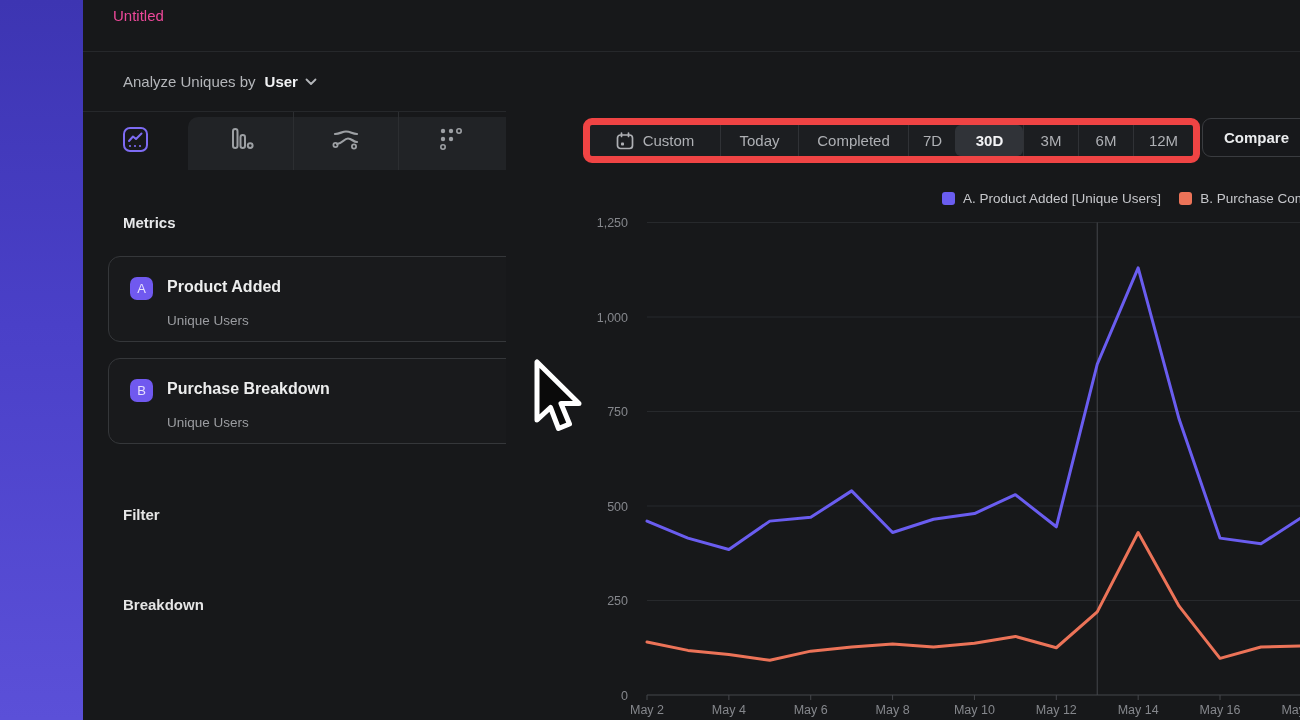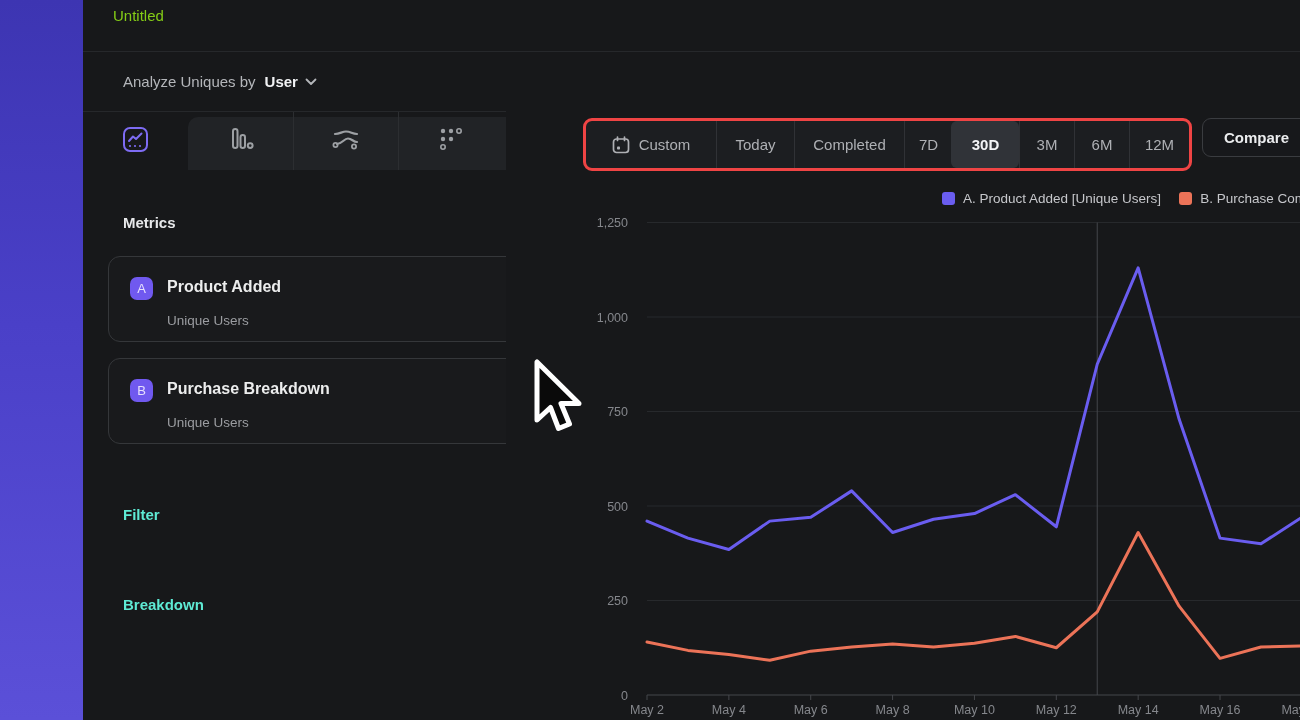--- a/index.html
+++ b/index.html
@@ -14,21 +14,21 @@
   .left-strip {
     position:absolute; left:0; top:0; width:83px; height:720px;
     background:linear-gradient(180deg,#3d35b2 0%,#4a40c8 45%,#5b50d8 100%);
   }
   
   .topbar {
     position:absolute; left:83px; top:0; right:0; height:52px;
     background:#17181a; border-bottom:1px solid #26282b;
   }
   .topbar .title {
-    position:absolute; left:30px; top:7px; font-size:15px; color:#84cc16;
+    position:absolute; left:30px; top:7px; font-size:15px; color:#ec4899;
   }
   
   .sidebar {
     position:absolute; left:83px; top:52px; width:498px; bottom:0;
     background:#17181a; border-right:1px solid #242629;
   }
   .analyze-row {
     height:60px; border-bottom:1px solid #26282b;
     display:flex; align-items:center; padding-left:40px;
     font-size:15px; color:#b4b6ba;
@@ -48,21 +48,21 @@
   .tabrow .tab:nth-child(2){ left:0; }
   .tabrow .tab:nth-child(3){ left:105px; }
   .tabrow .tab:nth-child(4){ left:210px; border-left:1px solid #2c2e31; }
   .tabrow .tab:nth-child(5){ left:315px; border-left:1px solid #2c2e31; }
   
   .section-head {
     display:flex; align-items:flex-start; justify-content:space-between;
     margin:8px 25px 0 40px;
   }
   .section-head .h { font-size:15px; font-weight:bold; color:#e7e8ea; }
-  .section-head .h.dim { color:#5eead4; font-weight:bold; }
+  .section-head .h.dim { color:#e5e5e5; font-weight:bold; }
   .add-btn {
     width:26px; height:26px; border:none; background:transparent; color:#c0c2c6;
     font-size:21px; font-weight:300; line-height:24px; cursor:pointer;
     font-family:"Liberation Sans", sans-serif;
   }
   .metrics-head { margin-top:44px; }
   .metric-card {
     margin:16px 25px 0 25px; height:86px;
     border:1px solid #35373a; border-radius:12px; position:relative;
     background:#191a1c; cursor:pointer;
@@ -86,23 +86,23 @@
   }
   .metric-card .kebab i {
     width:3px; height:3px; border-radius:50%; background:#8e9094; display:block;
   }
   .filter-head { margin-top:62px; }
   .breakdown-head { margin-top:64px; }
   
   .main { position:absolute; left:506px; top:52px; right:0; bottom:0; background:#17181a; }
   
   .range-bar {
-    position:absolute; left:77px; top:66px; height:53px;
+    position:absolute; left:77px; top:66px; height:45px;
     display:flex; align-items:stretch;
-    background:#1c1e21; border:3px solid #ef4444; border-radius:9px;
+    background:#1c1e21; border:7px solid #ef4444; border-radius:9px;
   }
   .range-seg {
     display:flex; align-items:center; justify-content:center;
     font-size:15px; color:#aeb0b4; cursor:pointer; border-left:1px solid #303236;
     padding:0;
   }
   .range-seg:first-child { border-left:none; }
   .range-seg .cal { margin-right:9px; display:flex; align-items:center; }
   .range-seg.selected {
     background:#303338; color:#f3f4f6; font-weight:bold; border-radius:6px;

